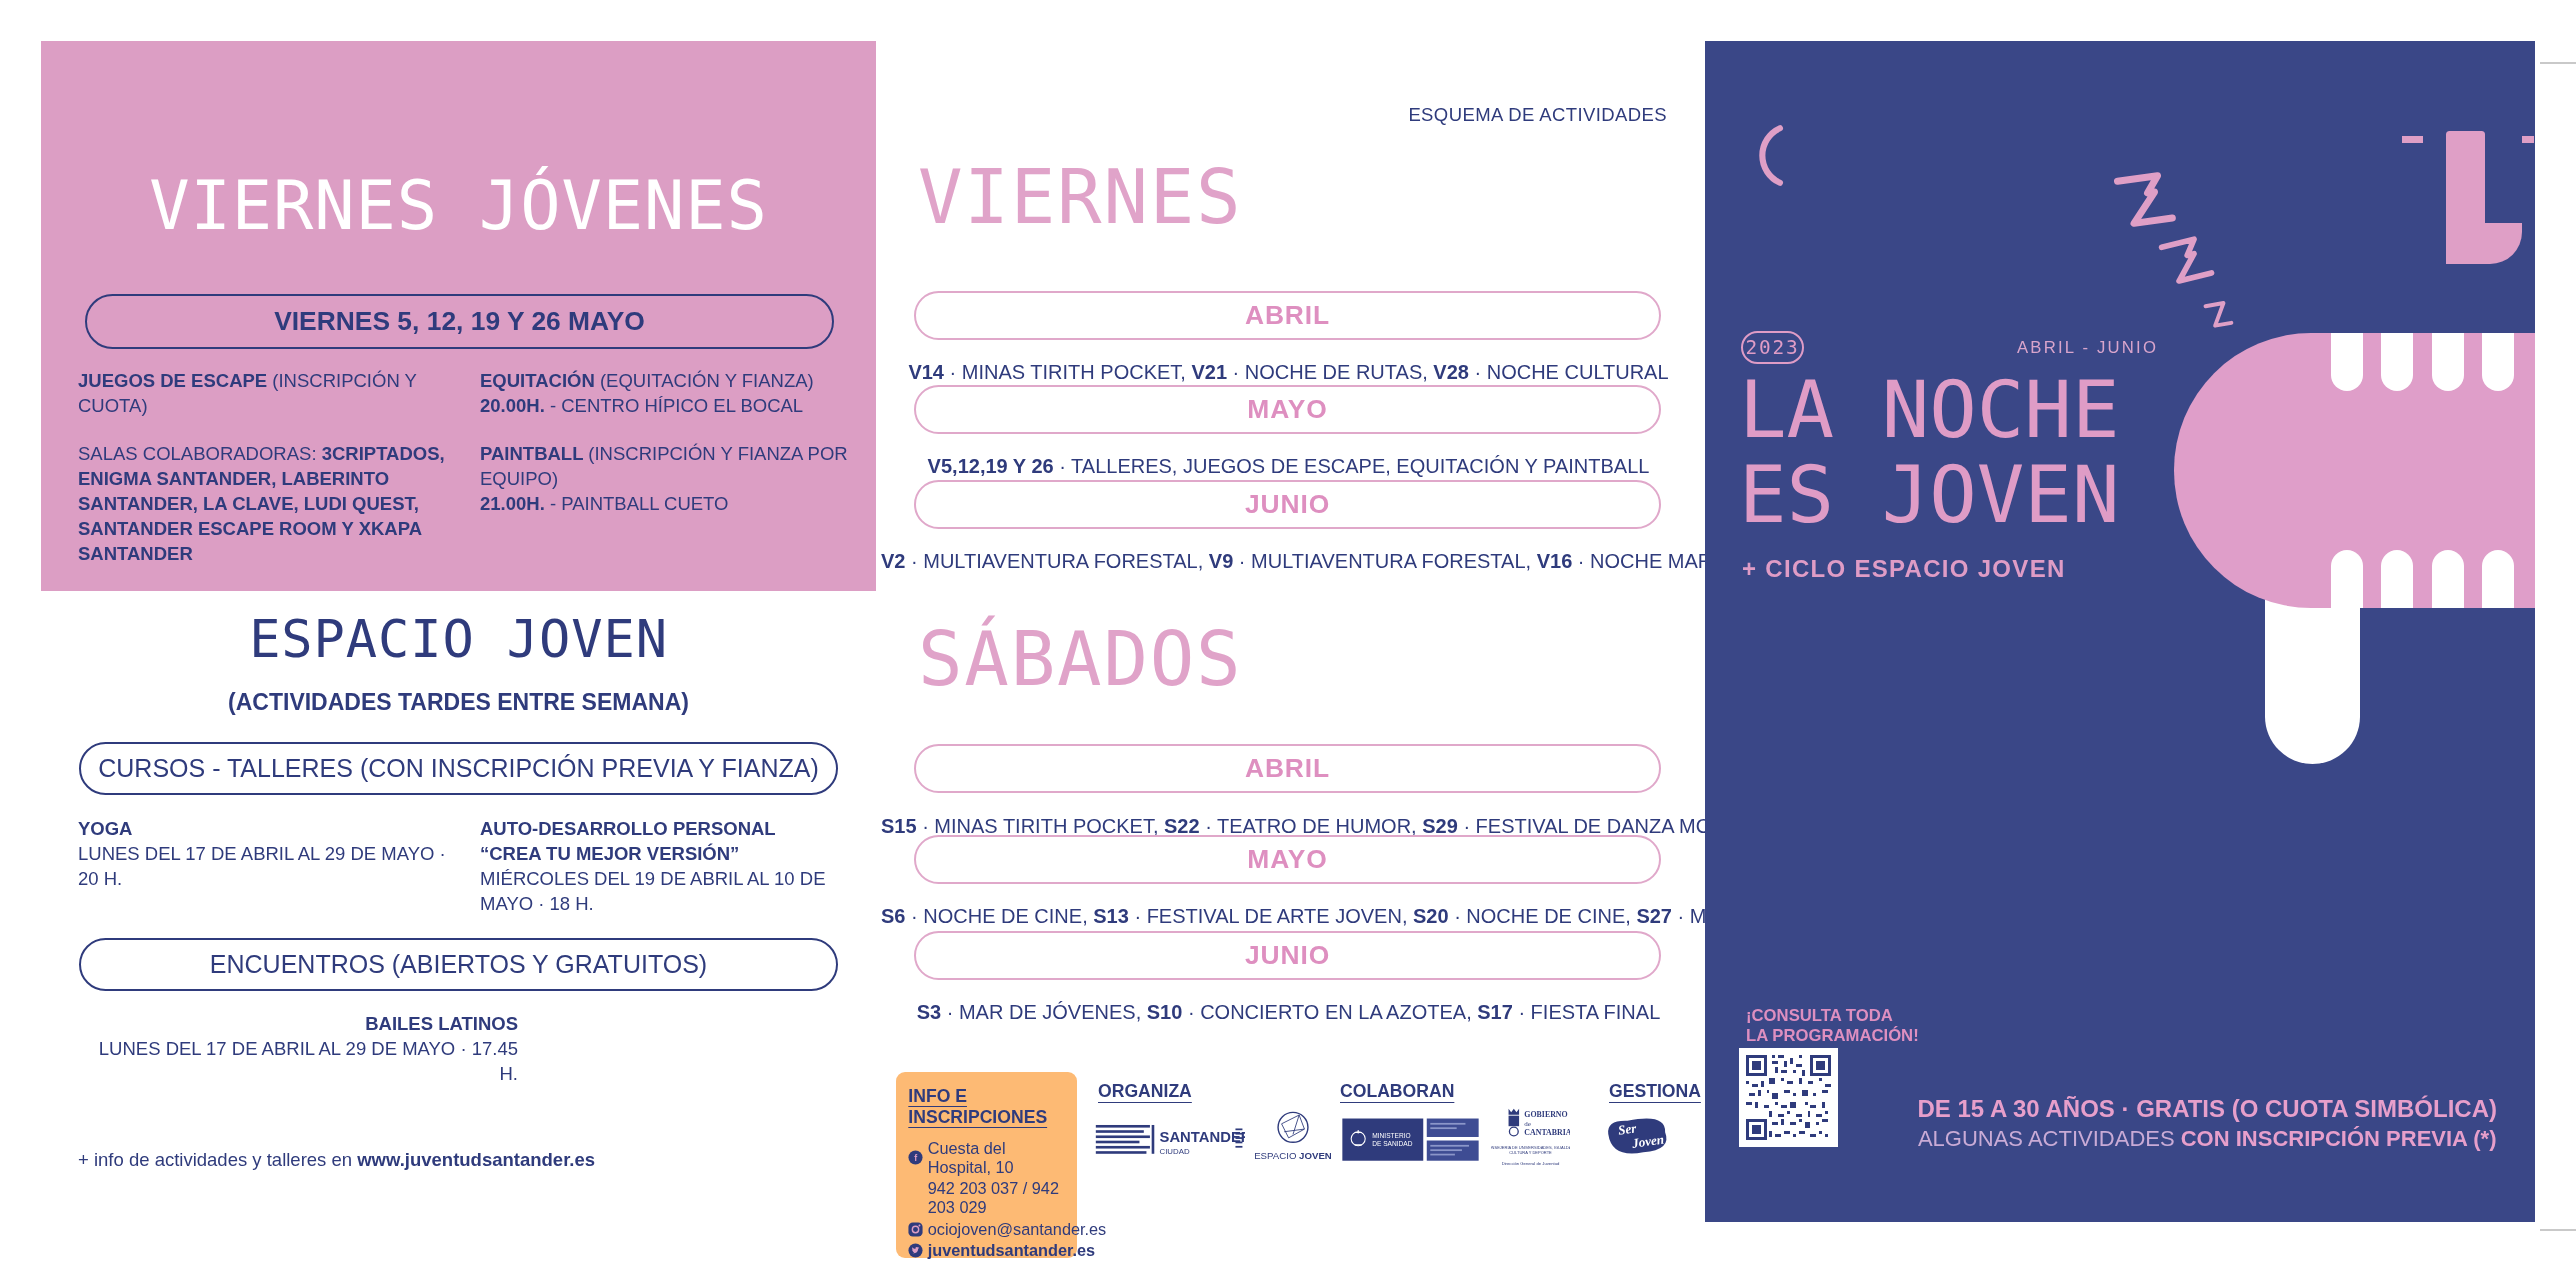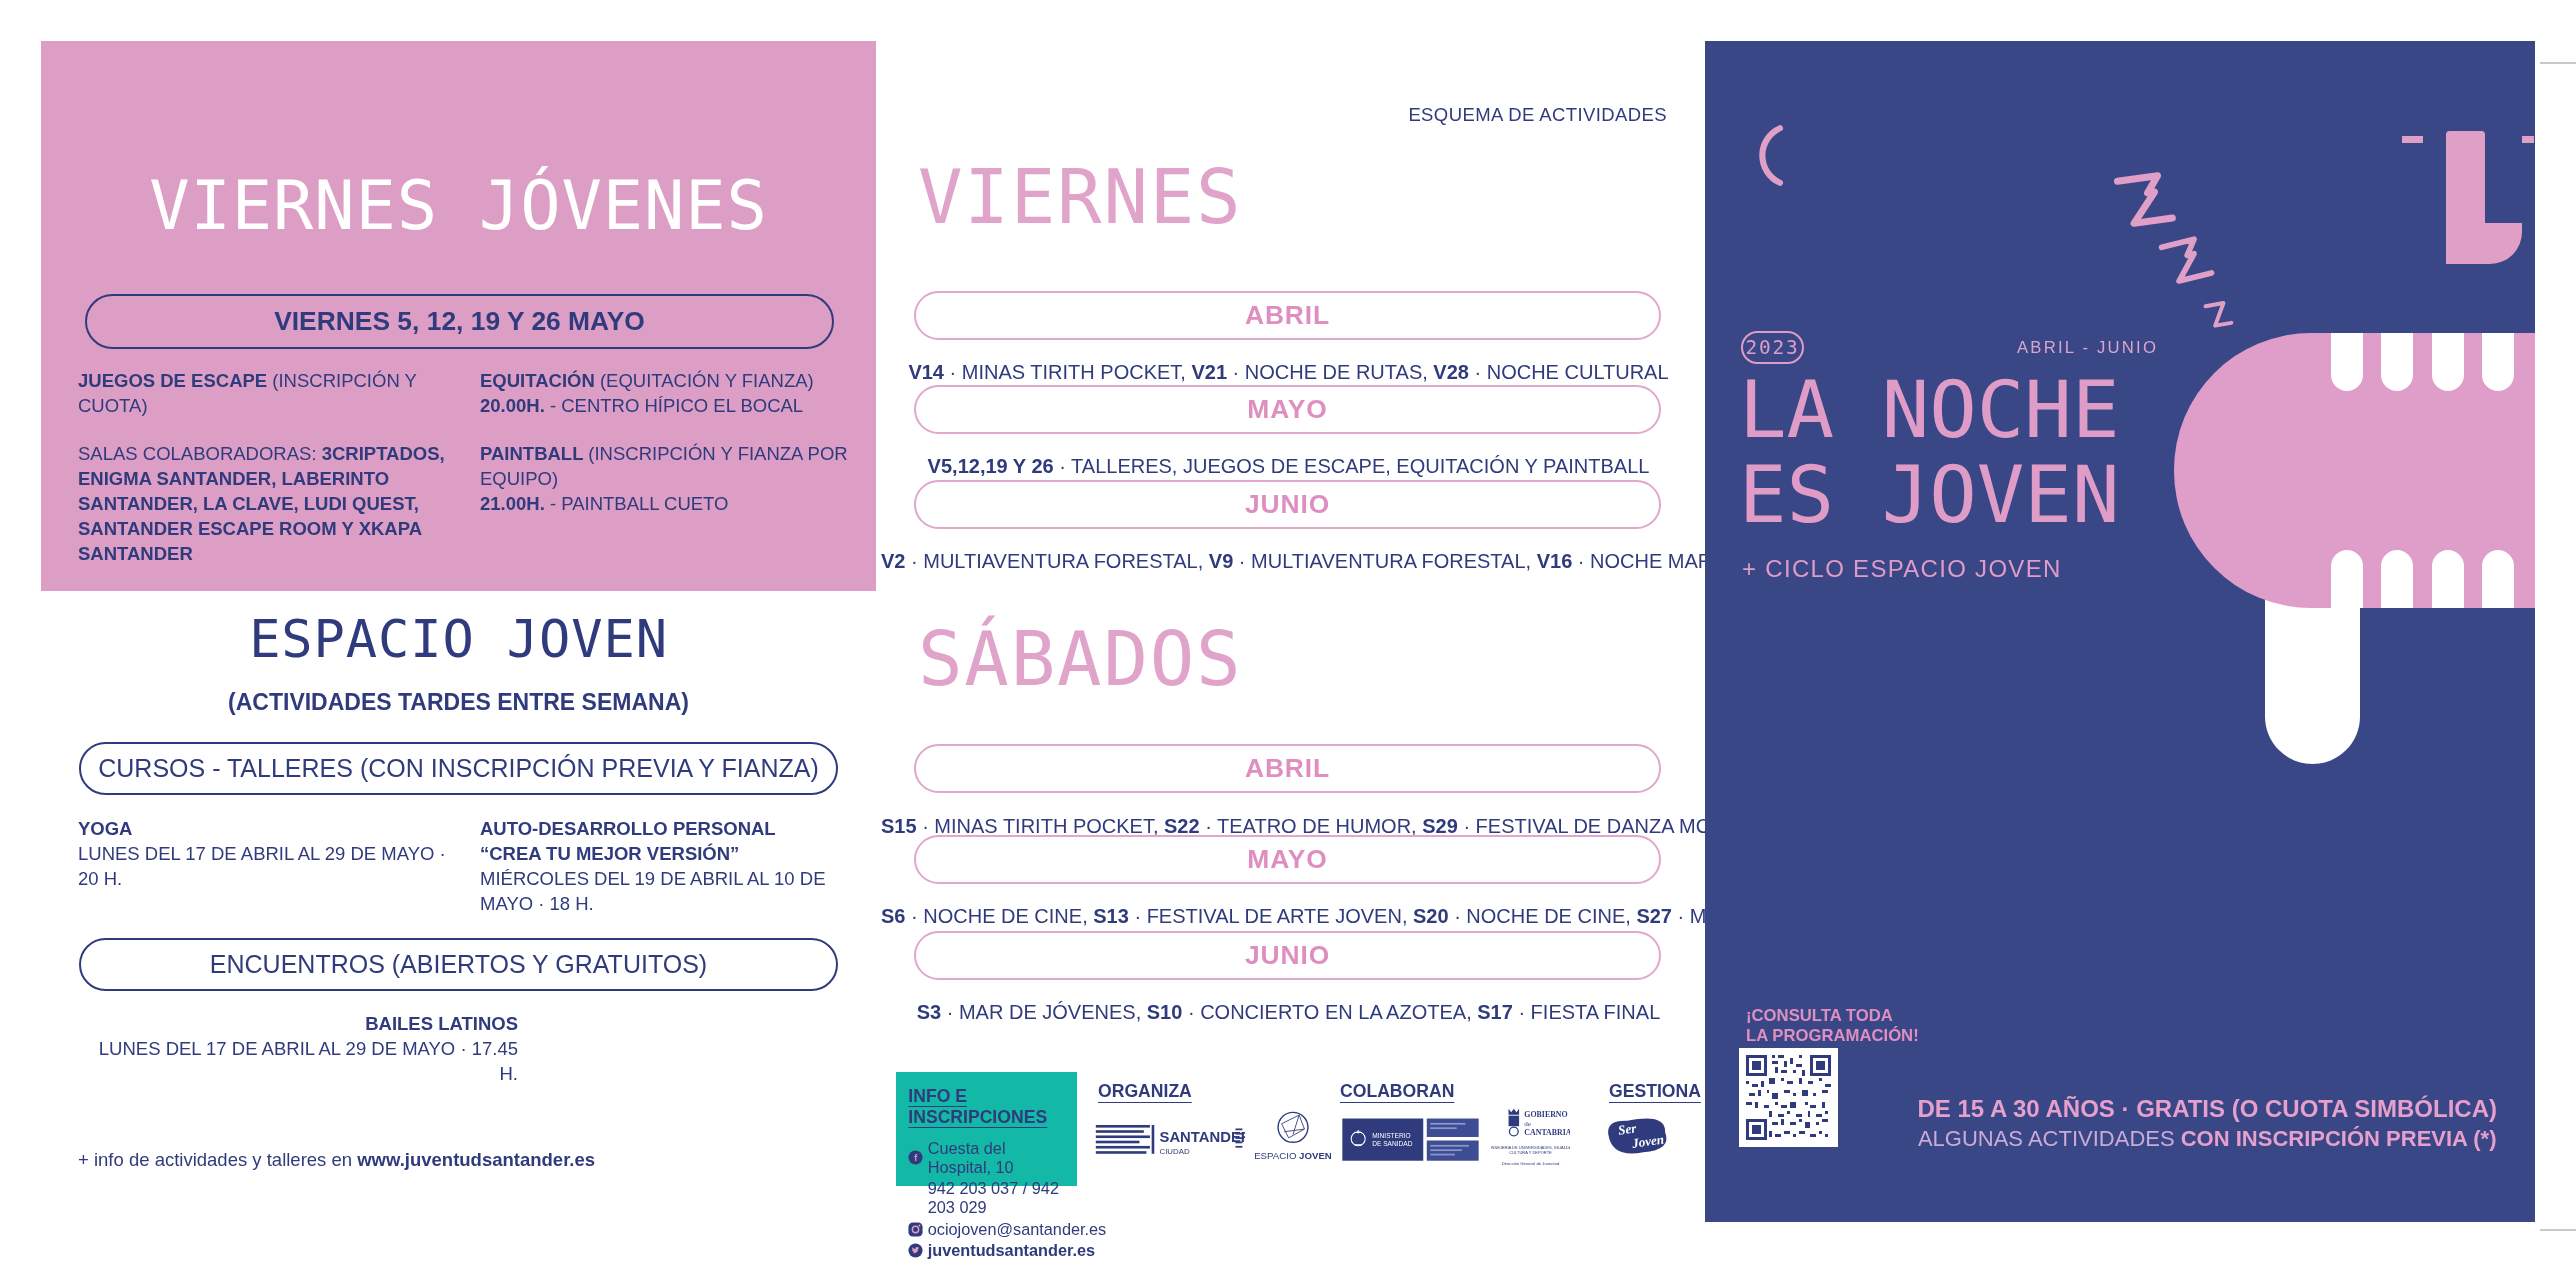--- a/index.html
+++ b/index.html
@@ -32,34 +32,34 @@
 
   
   .sched-header{right:909px;top:104px;font-size:18.5px;letter-spacing:0.4px;color:#2F3B7C;}
   .sched-title{left:918px;width:740px;text-align:left;font-size:74px;color:#E0A3C9;letter-spacing:1.8px;}
   .pill-pink{box-sizing:border-box;border:2.6px solid #E0A8CA;border-radius:26.4px;left:914px;width:747px;height:49px;
              display:flex;align-items:center;justify-content:center;}
   .pill-pink span{font-size:26.4px;font-weight:bold;color:#DE8FC0;letter-spacing:0.9px;}
   .event-line{left:881px;width:815px;text-align:center;font-size:20px;color:#2F3B7C;white-space:nowrap;}
 
   
-  .info-box{left:896px;top:1072px;width:181px;height:114px;background:#14b8a6;box-sizing:border-box;padding:14px 12.3px;}
+  .info-box{left:896px;top:1072px;width:181px;height:186px;background:#fdba74;box-sizing:border-box;padding:14px 12.3px;border-radius:9px;}
   .info-title{font-size:17.6px;font-weight:bold;color:#2F3B7C;text-decoration:underline;text-underline-offset:4.4px;margin:0 0 10.6px 0;}
   .info-row{display:flex;align-items:center;margin:0 0 2.6px 0;font-size:16.3px;color:#2F3B7C;}
   .info-icon{width:19.4px;flex:0 0 19.4px;display:flex;align-items:center;}
   .flabel{font-size:17.6px;font-weight:bold;color:#2F3B7C;text-decoration:underline;text-underline-offset:5.3px;}
   .logo{position:absolute;}
 
   
   .panel-navy{left:1705px;top:41px;width:830px;height:1181px;background:#3A4787;}
   .rp-badge{left:1741px;top:331px;width:63px;height:33px;box-sizing:border-box;border:2.2px solid #DF9CC6;border-radius:16.7px;
             display:flex;align-items:center;justify-content:center;font-size:19.4px;letter-spacing:1.8px;color:#DF9CC6;}
   .rp-season{left:2017px;top:338px;font-size:16.7px;letter-spacing:2.2px;color:#D9A5CC;}
   .rp-title{left:1739px;top:368px;font-size:79px;line-height:85px;color:#DF9CC6;letter-spacing:0px;}
-  .rp-sub{left:1742px;top:555px;font-size:24px;font-weight:normal;letter-spacing:1.3px;color:#DF9CC6;}
+  .rp-sub{left:1742px;top:555px;font-size:24px;font-weight:bold;letter-spacing:1.3px;color:#DF9CC6;}
   .mouth{left:2174px;top:333px;width:361px;height:275px;background:#DF9EC9;border-radius:137px 0 0 137px;z-index:2;}
   .chin{left:2265px;top:528px;width:95px;height:236px;background:#ffffff;border-radius:0 0 48px 48px;z-index:1;}
   .tooth{width:32px;height:58px;background:#ffffff;z-index:3;}
   .tooth.t{top:333px;border-radius:0 0 16px 16px;}
   .tooth.b{top:550px;border-radius:16px 16px 0 0;}
   .lshape-bar{left:2446px;top:131px;width:39px;height:132px;background:#DF9FC6;border-radius:3.5px 3.5px 0 0;z-index:2;}
   .lshape-foot{left:2446px;top:223px;width:76px;height:41px;background:#DF9FC6;border-radius:0 0 32px 0;z-index:2;}
   .dash{height:7px;background:#DF9FC6;top:136px;}
   .qr-label{left:1746px;top:1006px;font-size:16.7px;font-weight:bold;line-height:20px;color:#DE8FC0;}
   .qr-box{left:1739px;top:1048px;width:99px;height:99px;background:#ffffff;box-sizing:border-box;padding:7px;}

